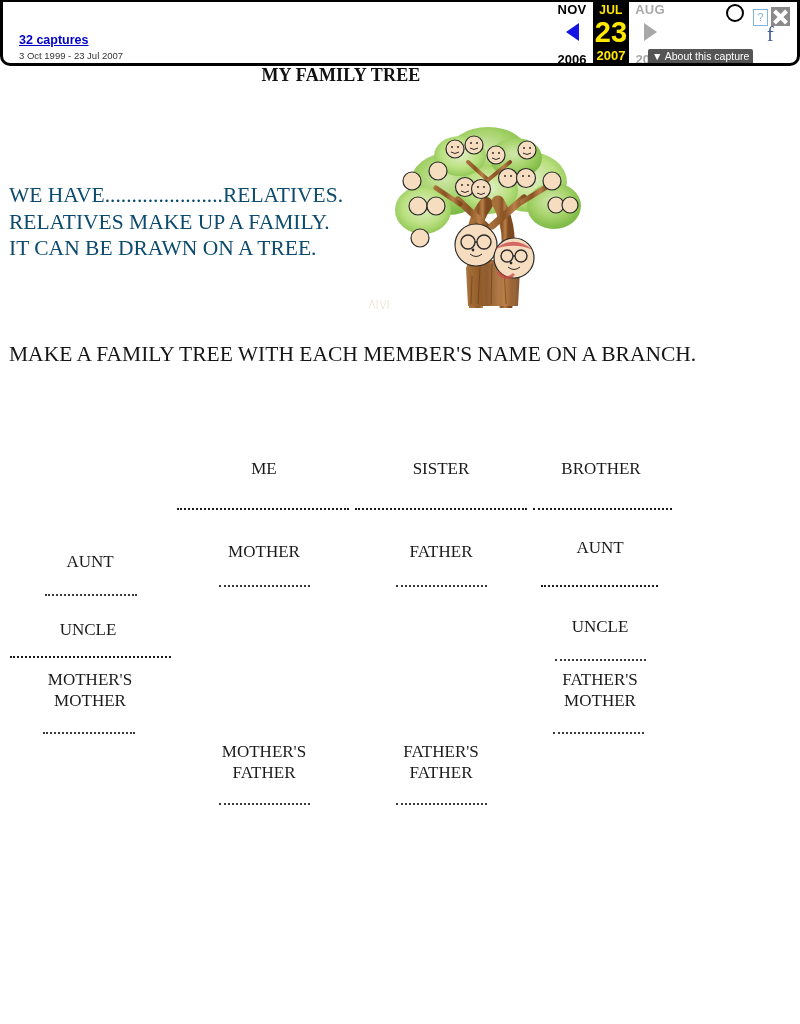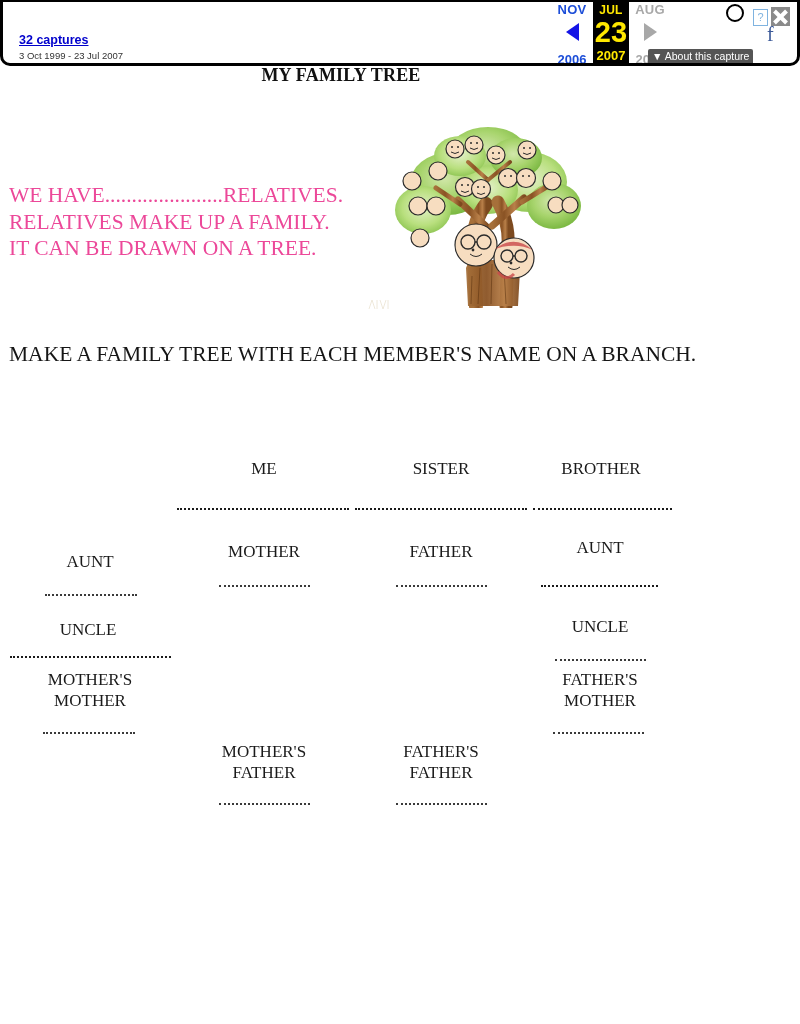--- a/index.html
+++ b/index.html
@@ -100,21 +100,21 @@
     height: 28px;
     line-height: 28px;
     font-size: 13px;
   }
   .wm-datecol .yr {
     font-size: 13px;
     font-weight: bold;
     line-height: 17px;
   }
 
-  #wm-col-prev { left: 548px; color: #1d4ed8; }
+  #wm-col-prev { left: 548px; color: #000000; }
   #wm-col-cur  { left: 590px; background: #000000; width: 36px; }
   #wm-col-cur .mon { color: #ffe800; font-size: 12px; }
   #wm-col-cur .day {
     color: #ffe800;
     font-size: 29px;
     font-weight: bold;
     line-height: 29px;
   }
   #wm-col-cur .yr { color: #ffe800; }
   #wm-col-next { left: 626px; color: #a8a8a8; }
@@ -223,21 +223,21 @@
     letter-spacing: 0.2px;
     font-family: "Liberation Serif", "DejaVu Serif", serif;
   }
 
   #intro {
     position: absolute;
     left: 9px;
     top: 182px;
     font-size: 21.5px;
     line-height: 26.5px;
-    color: #ec4899;
+    color: #0c4a6e;
     white-space: pre;
     font-family: "Liberation Serif", "DejaVu Serif", serif;
   }
 
   #instruction {
     position: absolute;
     left: 9px;
     top: 342px;
     font-size: 21.5px;
     color: #161616;

